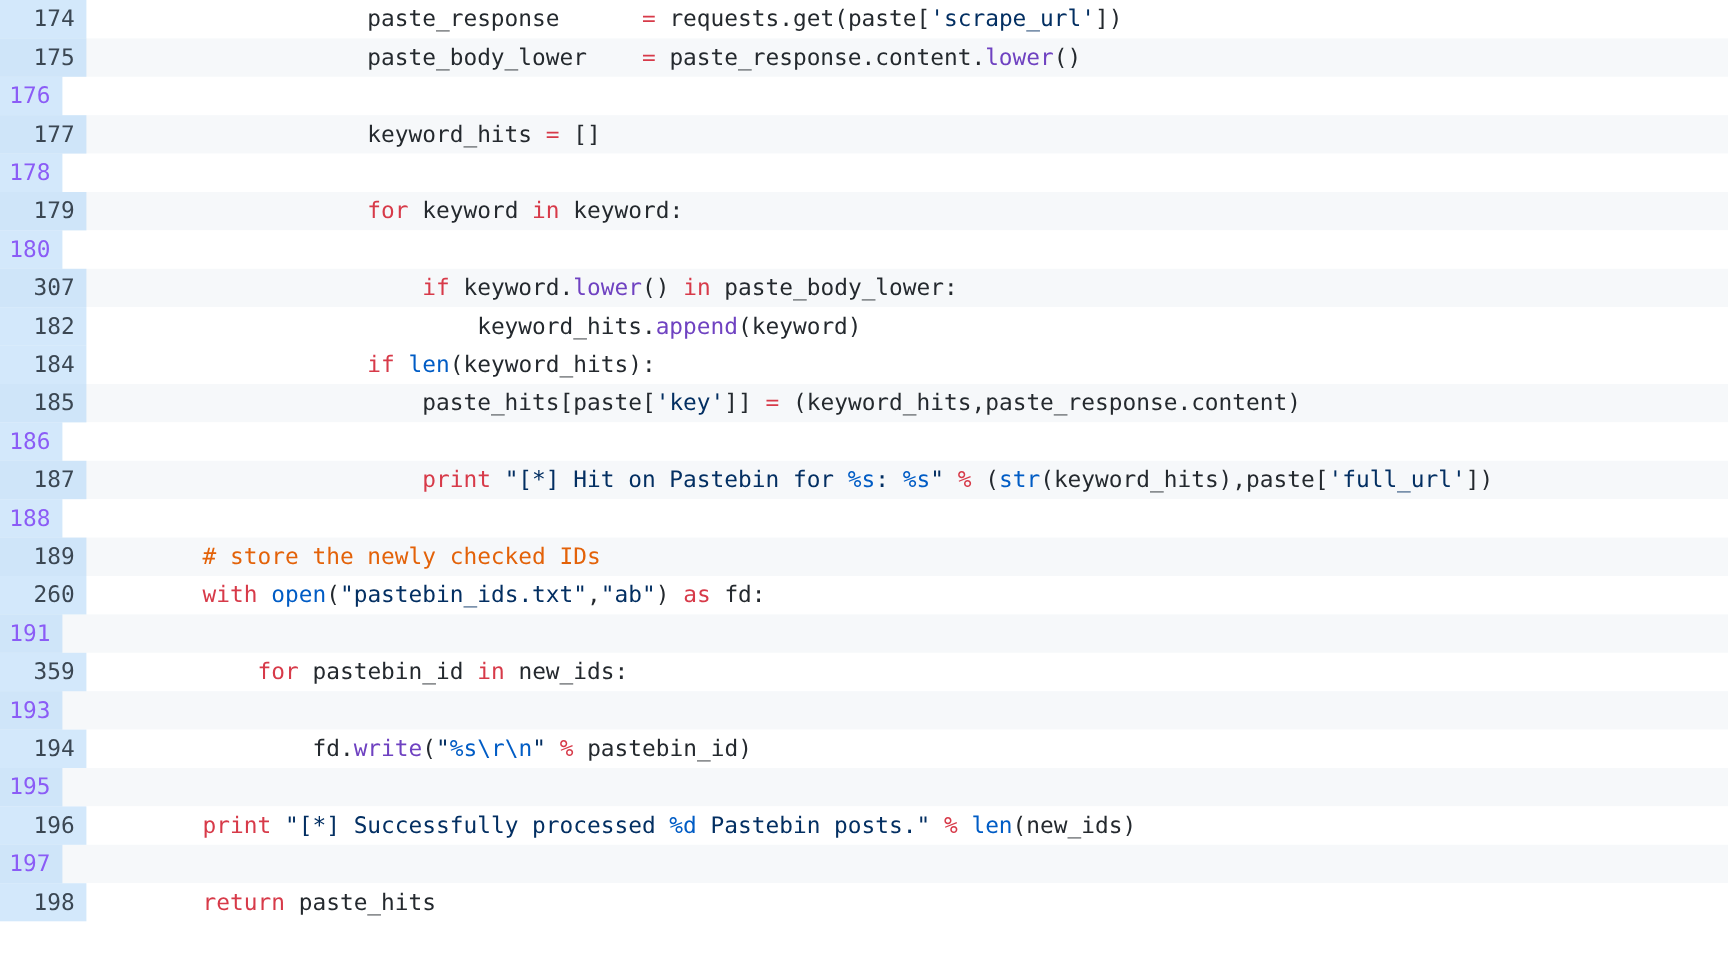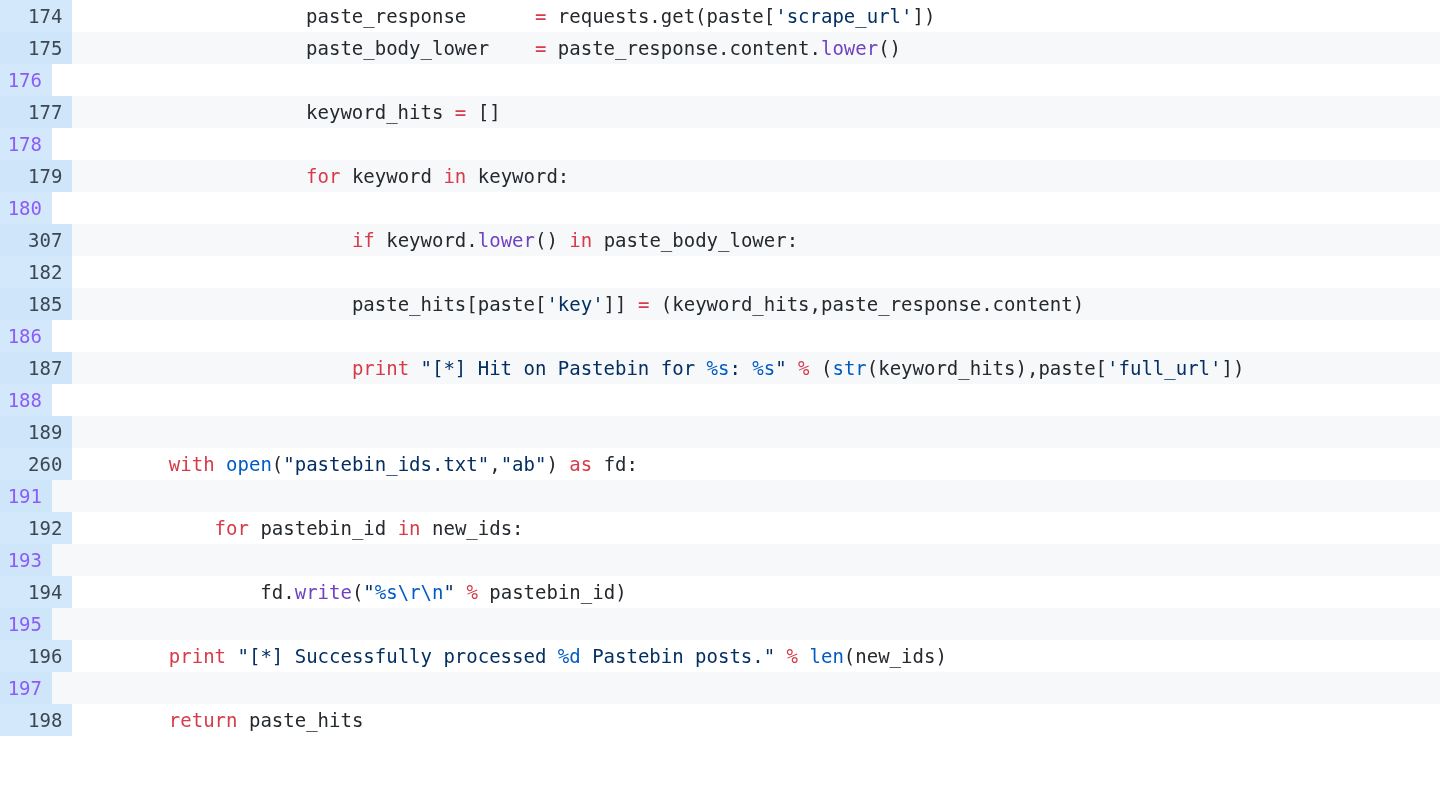--- a/index.html
+++ b/index.html
@@ -78,51 +78,56 @@
     <div class="line odd">
       <div class="lineno">180</div>
       <div class="code">&nbsp;</div>
     </div>
     <div class="line even">
       <div class="lineno strong">307</div>
       <div class="code"><span class="tok-pl">                        </span><span class="tok-kw">if</span><span class="tok-pl"> </span><span class="tok-id">keyword</span><span class="tok-dot">.</span><span class="tok-fn">lower</span><span class="tok-par">()</span><span class="tok-pl"> </span><span class="tok-kw">in</span><span class="tok-pl"> </span><span class="tok-id">paste_body_lower</span><span class="tok-par">:</span></div>
     </div>
     <div class="line odd">
       <div class="lineno strong">182</div>
+      <div class="code"><span class="tok-pl">                            </span><span class="tok-id">keyword_hits</span><span class="tok-dot">.</span><span class="tok-fn">append</span><span class="tok-par">(</span><span class="tok-id">keyword</span><span class="tok-par">)</span></div>
+    </div>
+    <div class="line odd">
+      <div class="lineno strong">184</div>
+      <div class="code"><span class="tok-pl">                    </span><span class="tok-kw">if</span><span class="tok-pl"> </span><span class="tok-cls">len</span><span class="tok-par">(</span><span class="tok-id">keyword_hits</span><span class="tok-par">):</span></div>
     </div>
     <div class="line even">
       <div class="lineno strong">185</div>
       <div class="code"><span class="tok-pl">                        </span><span class="tok-id">paste_hits</span><span class="tok-par">[</span><span class="tok-id">paste</span><span class="tok-par">[</span><span class="tok-str">'key'</span><span class="tok-par">]] </span><span class="tok-op">=</span><span class="tok-pl"> </span><span class="tok-par">(</span><span class="tok-id">keyword_hits</span><span class="tok-par">,</span><span class="tok-id">paste_response</span><span class="tok-dot">.</span><span class="tok-id">content</span><span class="tok-par">)</span></div>
     </div>
     <div class="line odd">
       <div class="lineno">186</div>
       <div class="code">&nbsp;</div>
     </div>
     <div class="line even">
       <div class="lineno strong">187</div>
       <div class="code"><span class="tok-pl">                        </span><span class="tok-kw">print</span><span class="tok-pl"> </span><span class="tok-str">"[*] Hit on Pastebin for </span><span class="tok-attr">%s</span><span class="tok-str">: </span><span class="tok-attr">%s</span><span class="tok-str">"</span><span class="tok-pl"> </span><span class="tok-op">%</span><span class="tok-pl"> </span><span class="tok-par">(</span><span class="tok-cls">str</span><span class="tok-par">(</span><span class="tok-id">keyword_hits</span><span class="tok-par">),</span><span class="tok-id">paste</span><span class="tok-par">[</span><span class="tok-str">'full_url'</span><span class="tok-par">])</span></div>
     </div>
     <div class="line odd">
       <div class="lineno">188</div>
       <div class="code">&nbsp;</div>
     </div>
     <div class="line even">
       <div class="lineno strong">189</div>
-      <div class="code"><span class="tok-pl">        </span></div>
+      <div class="code"><span class="tok-pl">        </span><span class="tok-cmt"># store the newly checked IDs</span></div>
     </div>
     <div class="line odd">
       <div class="lineno strong">260</div>
       <div class="code"><span class="tok-pl">        </span><span class="tok-kw">with</span><span class="tok-pl"> </span><span class="tok-cls">open</span><span class="tok-par">(</span><span class="tok-str">"pastebin_ids.txt"</span><span class="tok-par">,</span><span class="tok-str">"ab"</span><span class="tok-par">)</span><span class="tok-pl"> </span><span class="tok-kw">as</span><span class="tok-pl"> </span><span class="tok-id">fd</span><span class="tok-par">:</span></div>
     </div>
     <div class="line even">
       <div class="lineno">191</div>
       <div class="code">&nbsp;</div>
     </div>
     <div class="line odd">
-      <div class="lineno strong">192</div>
+      <div class="lineno strong">359</div>
       <div class="code"><span class="tok-pl">            </span><span class="tok-kw">for</span><span class="tok-pl"> </span><span class="tok-id">pastebin_id </span><span class="tok-kw">in</span><span class="tok-pl"> </span><span class="tok-id">new_ids</span><span class="tok-par">:</span></div>
     </div>
     <div class="line even">
       <div class="lineno">193</div>
       <div class="code">&nbsp;</div>
     </div>
     <div class="line odd">
       <div class="lineno strong">194</div>
       <div class="code"><span class="tok-pl">                </span><span class="tok-id">fd</span><span class="tok-dot">.</span><span class="tok-fn">write</span><span class="tok-par">(</span><span class="tok-str">"</span><span class="tok-attr">%s</span><span class="tok-attr">\r\n</span><span class="tok-str">"</span><span class="tok-pl"> </span><span class="tok-op">%</span><span class="tok-pl"> </span><span class="tok-id">pastebin_id</span><span class="tok-par">)</span></div>
     </div>

